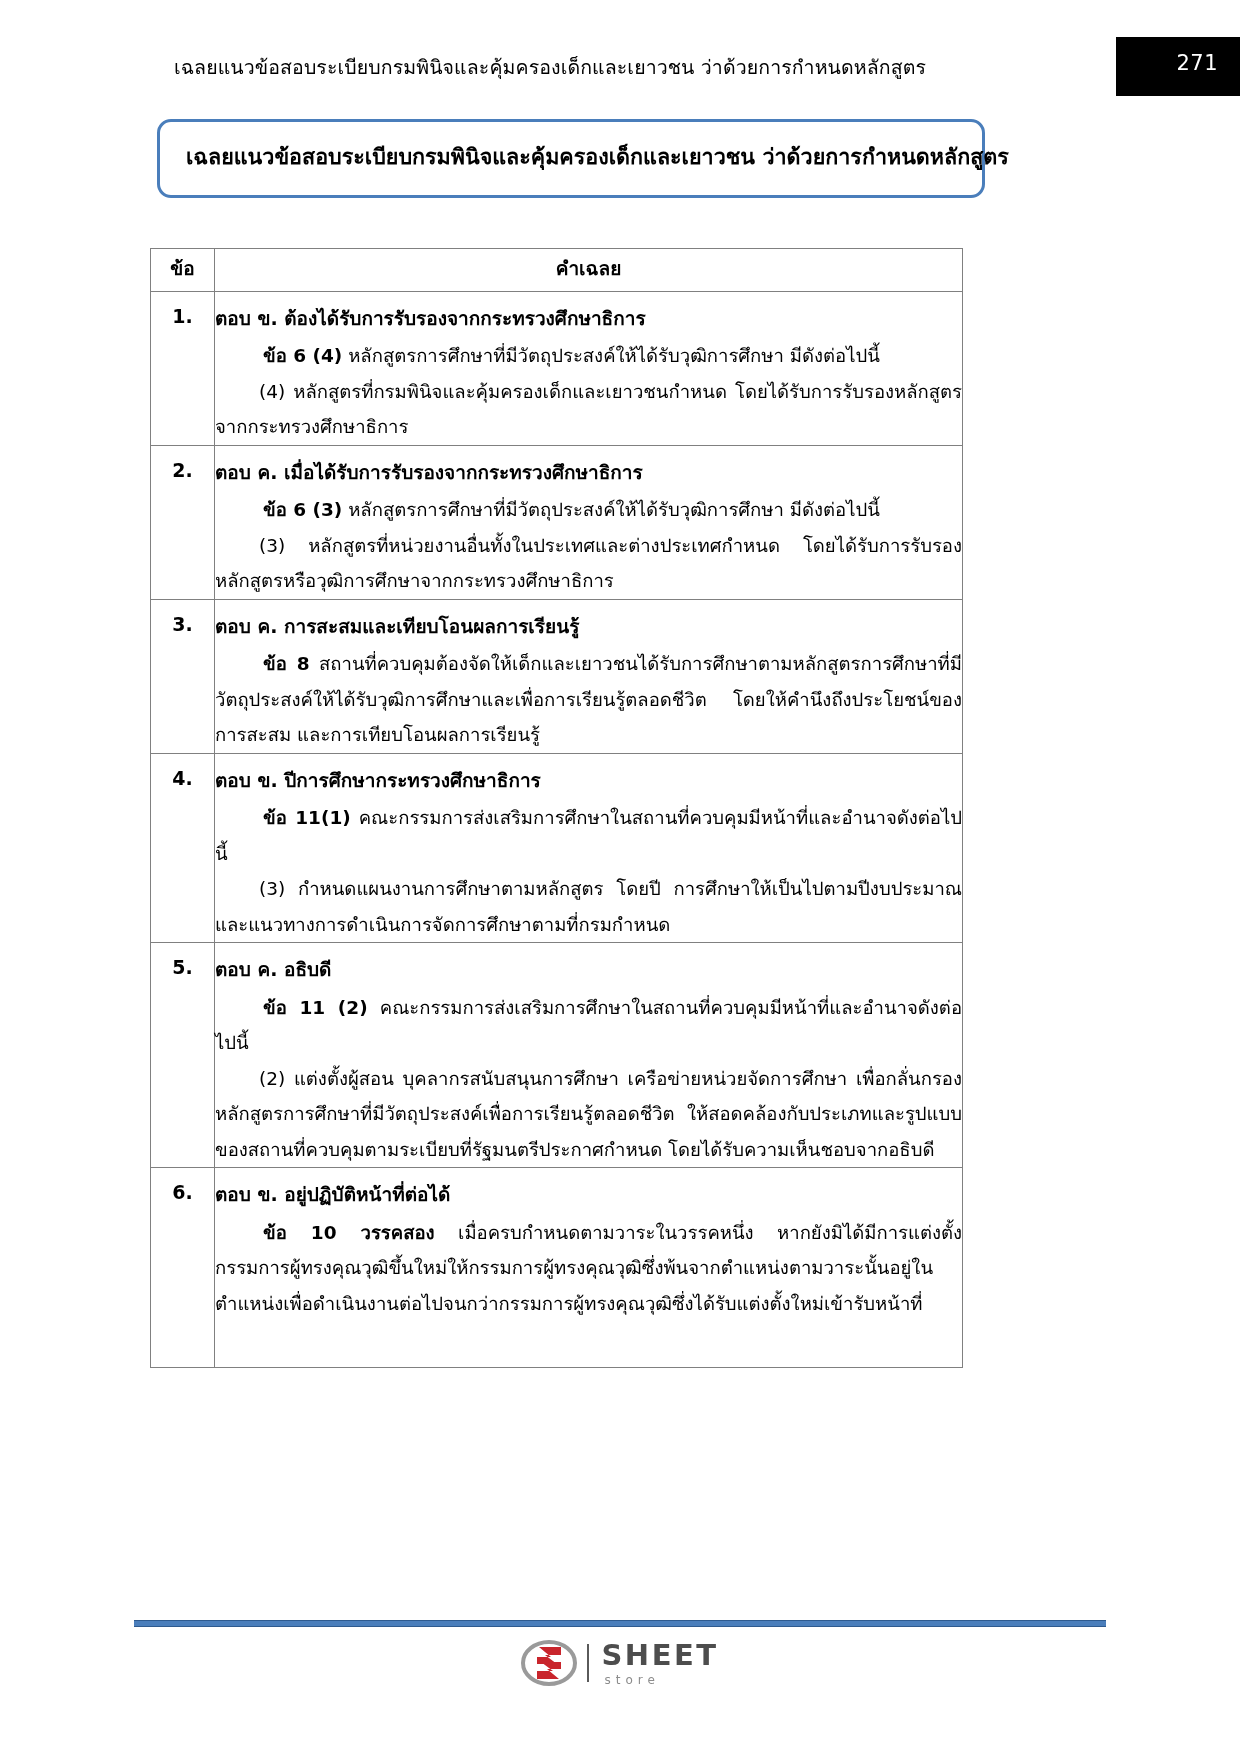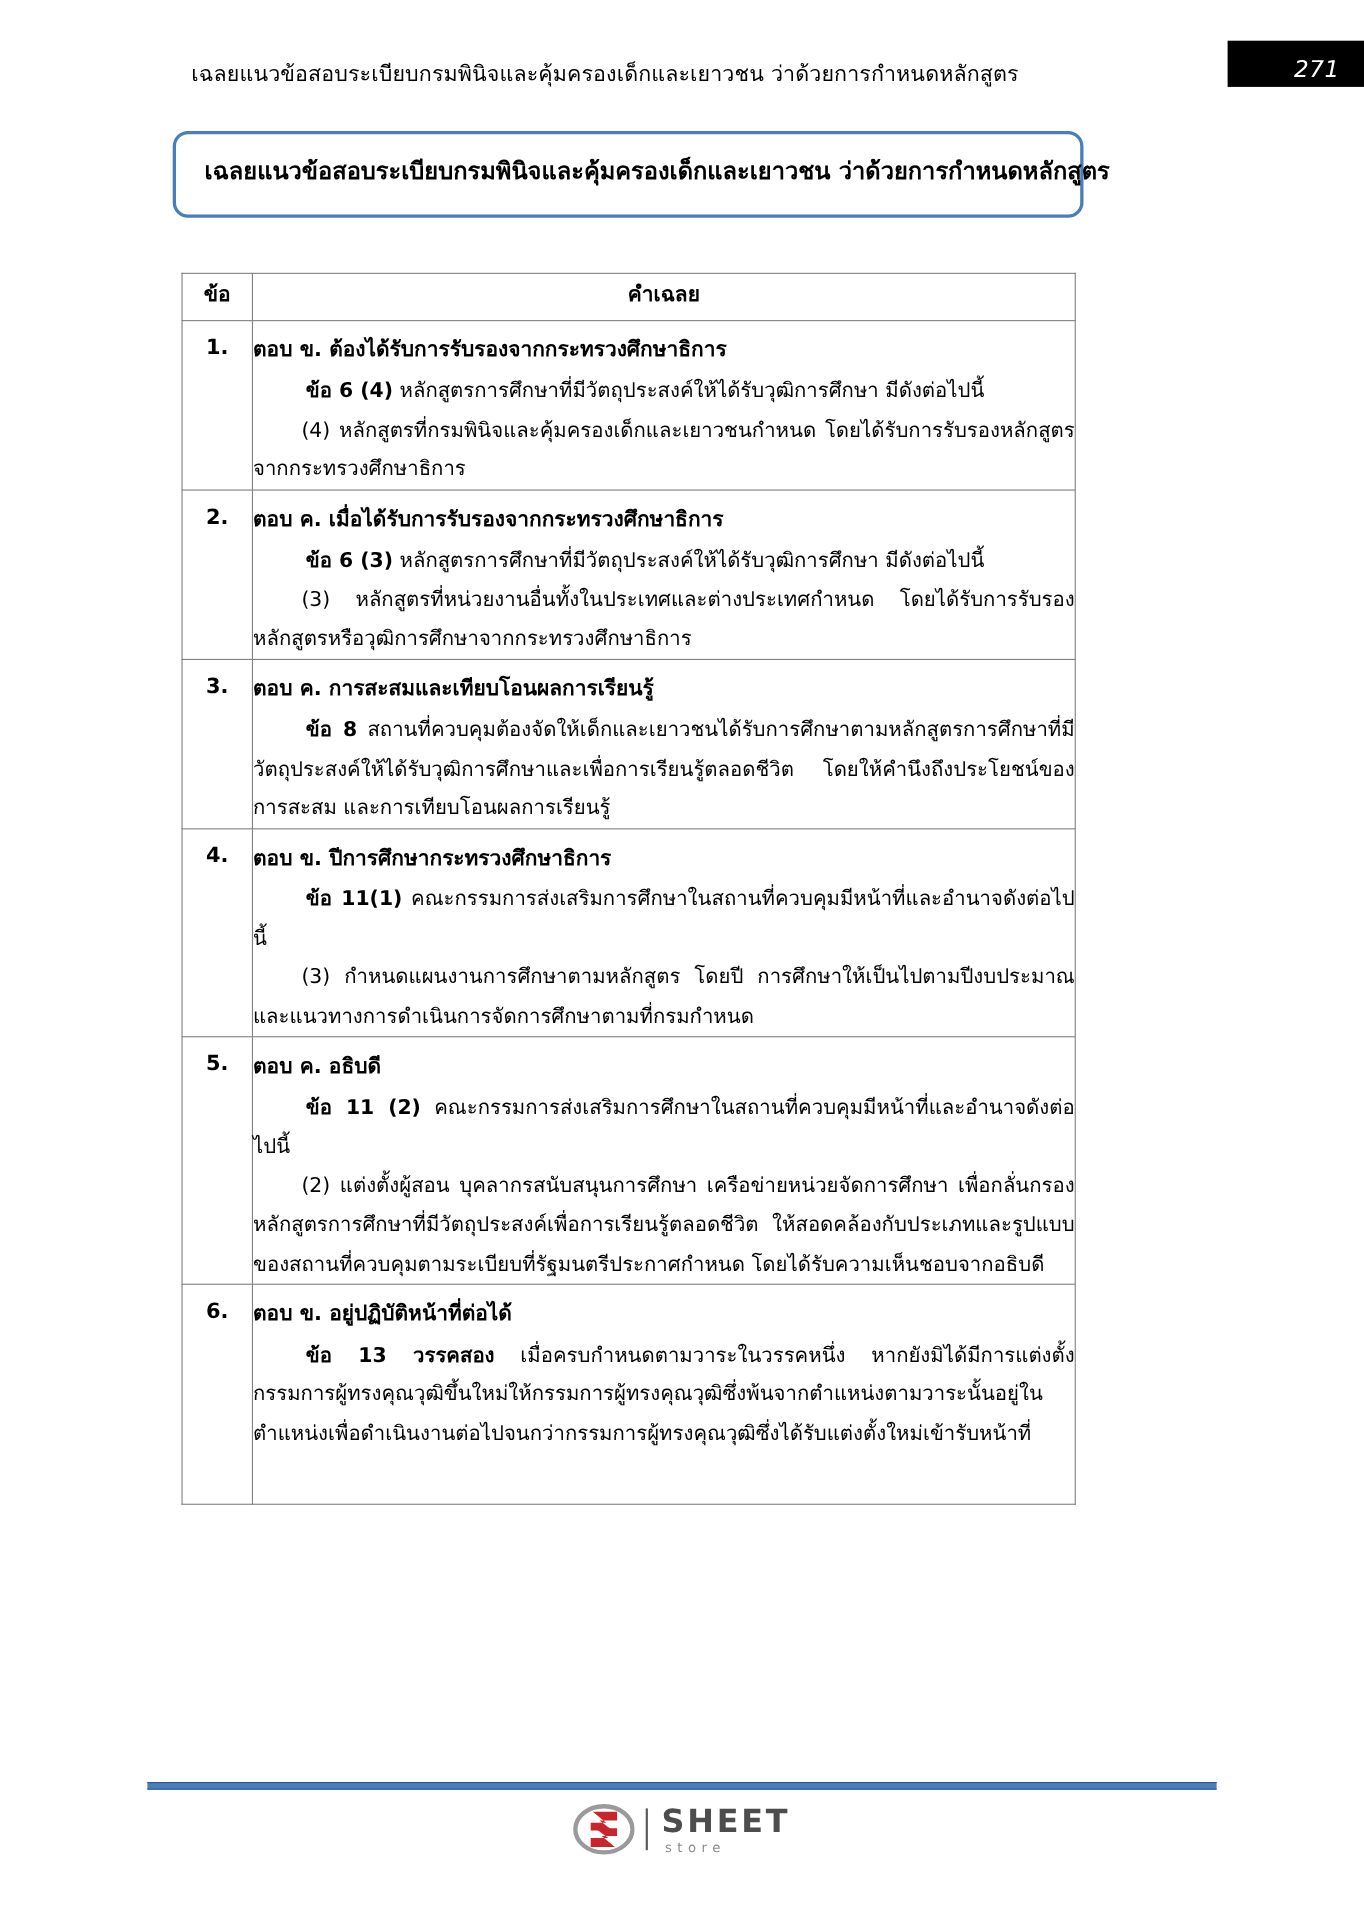--- a/index.html
+++ b/index.html
@@ -33,23 +33,22 @@
     font-size: 19.5px;
     line-height: 1.2;
     letter-spacing: 0.1px;
     white-space: nowrap;
   }
   .page-number-box {
     position: absolute;
     right: 0px;
     top: 37px;
     width: 124px;
-    height: 42px;
+    height: 59px;
     background: #000000;
-    font-style: italic;
   }
   .page-number {
     position: absolute;
     right: 22px;
     top: 14px;
     color: #ffffff;
     font-size: 21px;
     letter-spacing: 0.5px;
   }
 
@@ -72,21 +71,21 @@
     white-space: nowrap;
   }
   .title-line.second {
     text-align: left;
     padding-left: 4px;
   }
 
   
   .answer-table {
     position: absolute;
-    left: 165px;
+    left: 150px;
     top: 248px;
     width: 812px;
     border-collapse: collapse;
     table-layout: fixed;
   }
   .answer-table th,
   .answer-table td {
     border: 1px solid #808080;
     vertical-align: top;
     padding: 0;
@@ -281,21 +280,21 @@
         <p class="ans-para"><span class="indent-sm"></span><span>(2) แต่งตั้งผู้สอน บุคลากรสนับสนุนการศึกษา เครือข่ายหน่วยจัดการศึกษา เพื่อกลั่นกรองหลักสูตรการศึกษาที่มีวัตถุประสงค์เพื่อการเรียนรู้ตลอดชีวิต ให้สอดคล้องกับประเภทและรูปแบบของสถานที่ควบคุมตามระเบียบที่รัฐมนตรีประกาศกำหนด โดยได้รับความเห็นชอบจากอธิบดี</span></p>
       </td>
     </tr>
 
     <tr>
       <td>
         <div class="no-cell">6.</div>
       </td>
       <td class="ans-cell">
         <p class="ans-head">ตอบ ข. อยู่ปฏิบัติหน้าที่ต่อได้</p>
-        <p class="ans-para"><span class="indent"></span><b>ข้อ 13 วรรคสอง</b><span> เมื่อครบกำหนดตามวาระในวรรคหนึ่ง หากยังมิได้มีการแต่งตั้งกรรมการผู้ทรงคุณวุฒิขึ้นใหม่ให้กรรมการผู้ทรงคุณวุฒิซึ่งพ้นจากตำแหน่งตามวาระนั้นอยู่ในตำแหน่งเพื่อดำเนินงานต่อไปจนกว่ากรรมการผู้ทรงคุณวุฒิซึ่งได้รับแต่งตั้งใหม่เข้ารับหน้าที่</span></p>
+        <p class="ans-para"><span class="indent"></span><b>ข้อ 10 วรรคสอง</b><span> เมื่อครบกำหนดตามวาระในวรรคหนึ่ง หากยังมิได้มีการแต่งตั้งกรรมการผู้ทรงคุณวุฒิขึ้นใหม่ให้กรรมการผู้ทรงคุณวุฒิซึ่งพ้นจากตำแหน่งตามวาระนั้นอยู่ในตำแหน่งเพื่อดำเนินงานต่อไปจนกว่ากรรมการผู้ทรงคุณวุฒิซึ่งได้รับแต่งตั้งใหม่เข้ารับหน้าที่</span></p>
         <div class="last-pad"></div>
       </td>
     </tr>
   </tbody>
 </table>
 
 <div class="footer-rule"></div>
 <div class="footer-logo">
   <div class="logo-mark">
     <svg viewBox="0 0 56 50" width="56" height="50" aria-hidden="true">

